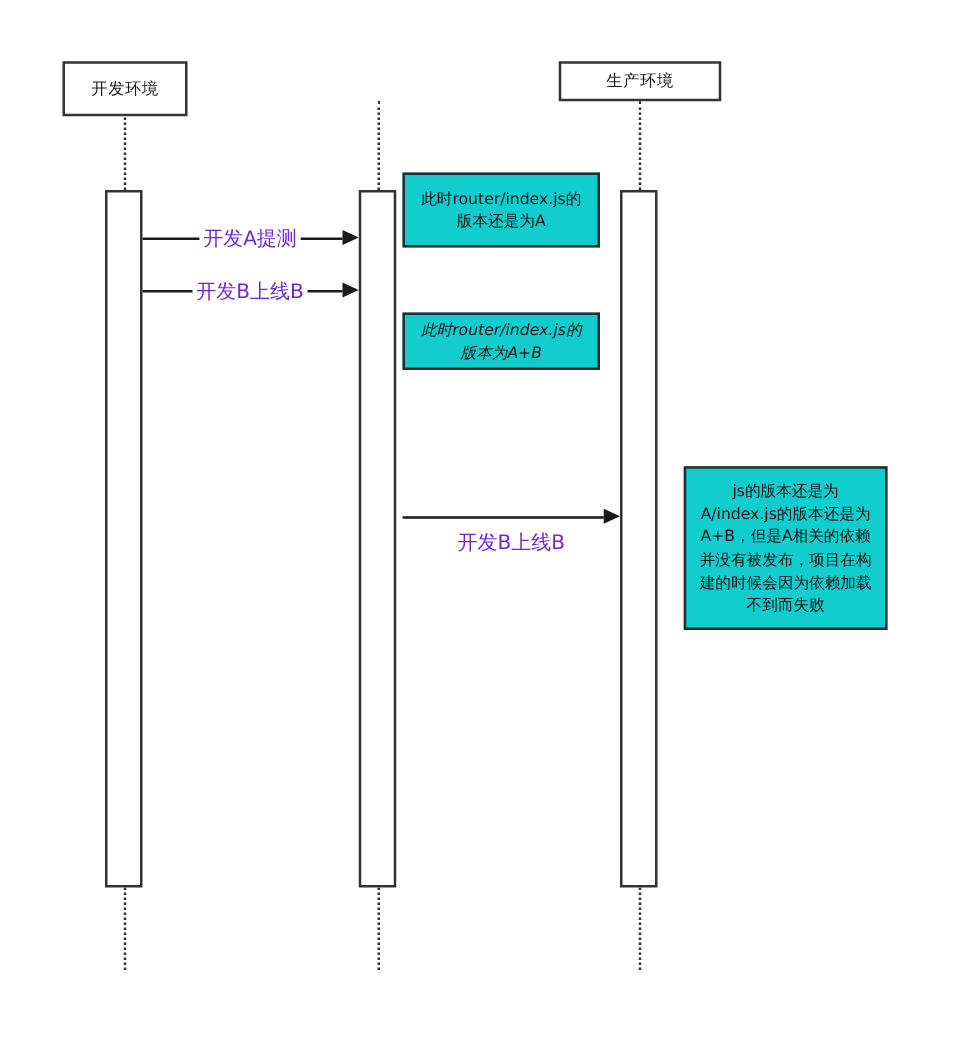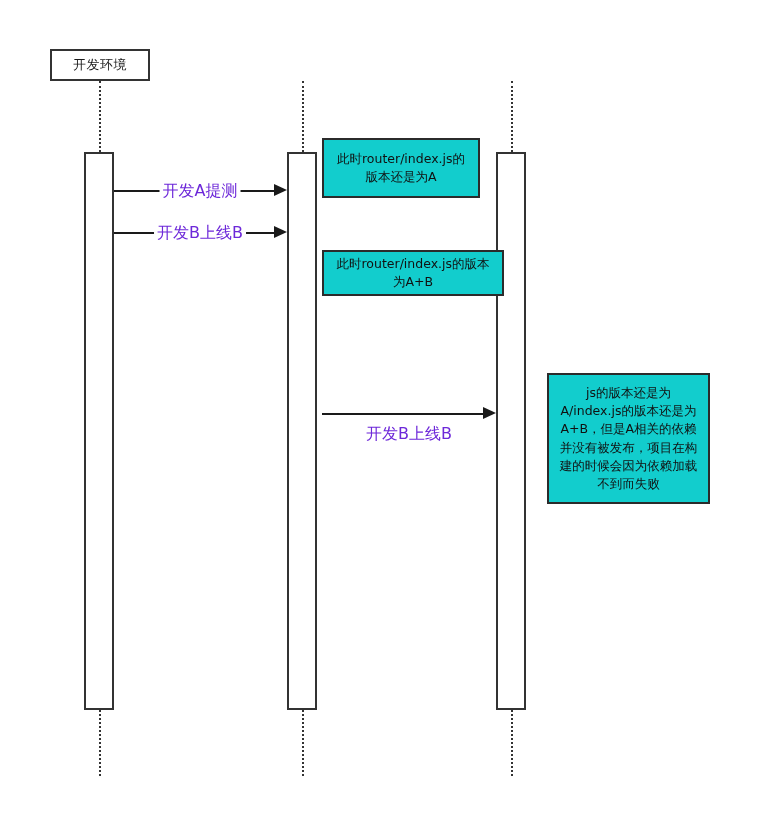--- a/index.html
+++ b/index.html
@@ -107,25 +107,28 @@
 <div id="diagram">
 
   <div class="lifeline" style="left:99px; top:81px; height:695px;"></div>
   <div class="lifeline" style="left:302px; top:81px; height:695px;"></div>
   <div class="lifeline" style="left:511px; top:81px; height:695px;"></div>
 
   <div class="activation" style="left:84px; top:152px; width:30px; height:558px;"></div>
   <div class="activation" style="left:287px; top:152px; width:30px; height:558px;"></div>
   <div class="activation" style="left:496px; top:152px; width:30px; height:558px;"></div>
 
-  <div class="participant" style="left:50px; top:49px; width:100px; height:32px;text-align:right;">
+  <div class="participant" style="left:50px; top:49px; width:100px; height:44px;text-align:right;">
     <span>开发环境</span>
   </div>
 
 
+  <div class="participant" style="left:447px; top:49px; width:130px; height:32px;">
+    <span>生产环境</span>
+  </div>
 
   <div class="message" style="left:114px; top:190px; width:173px;">
     <div class="line" style="width:160px;"></div>
     <div class="head" style="left:160px;"></div>
     <div class="label" style="left:86px;">开发A提测</div>
   </div>
 
   <div class="message" style="left:114px; top:232px; width:173px;">
     <div class="line" style="width:160px;"></div>
     <div class="head" style="left:160px;"></div>
@@ -135,21 +138,21 @@
   <div class="message" style="left:322px; top:413px; width:174px;">
     <div class="line" style="width:161px;"></div>
     <div class="head" style="left:161px;"></div>
     <div class="label" style="left:87px;margin-top:20px;">开发B上线B</div>
   </div>
 
   <div class="note" style="left:322px; top:138px; width:158px; height:60px; background:#12CDCD; border:2px solid #2b2b2b;">
     <span class="note-text">此时router/index.js的版本还是为A</span>
   </div>
 
-  <div class="note" style="left:322px; top:250px; width:182px; height:46px; background:#12CDCD; border:2px solid #2b2b2b;">
+  <div class="note" style="left:322px; top:250px; width:158px; height:46px; background:#12CDCD; border:2px solid #2b2b2b;font-style:italic;">
     <span class="note-text">此时router/index.js的版本为A+B</span>
   </div>
 
   <div class="note" style="left:547px; top:373px; width:163px; height:131px; background:#12CDCD; border:2px solid #2b2b2b;">
     <span class="note-text">js的版本还是为A/index.js的版本还是为A+B，但是A相关的依赖并没有被发布，项目在构建的时候会因为依赖加载不到而失败</span>
   </div>
 
 </div>
 
 </body></html>

